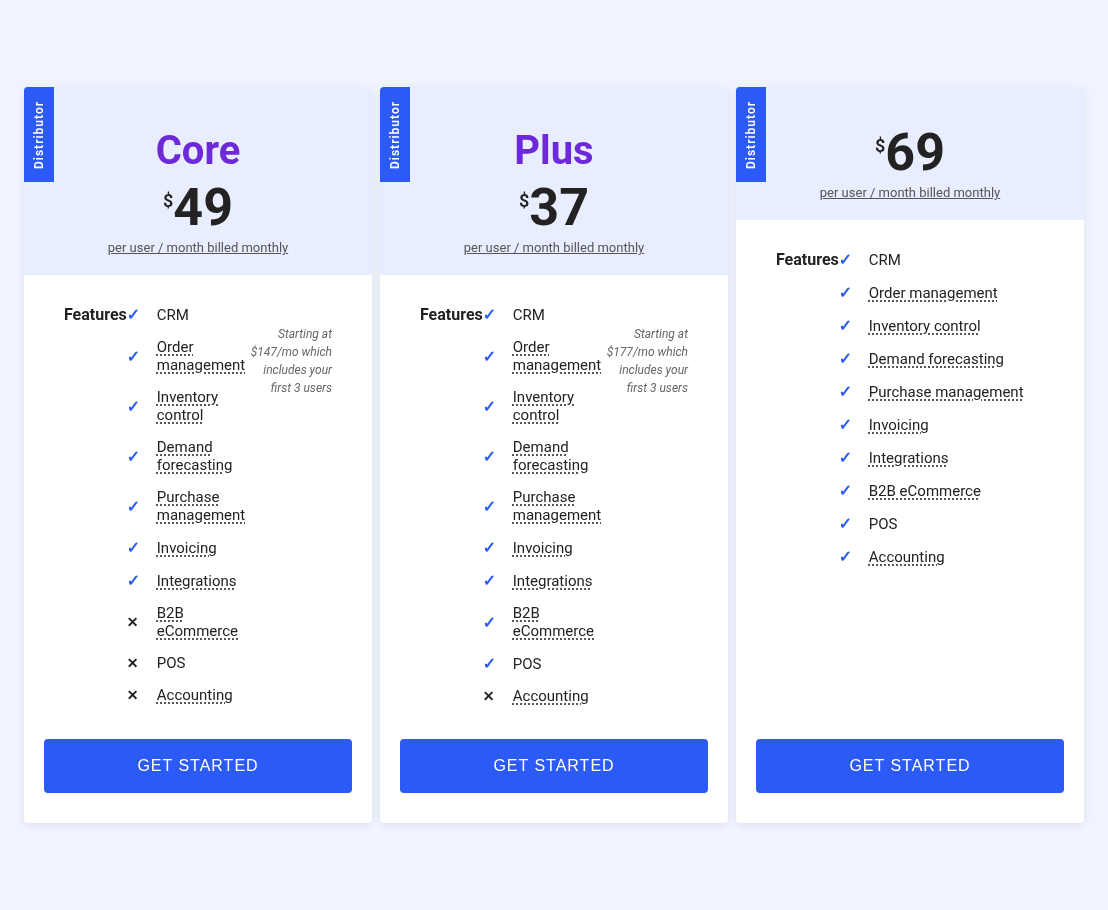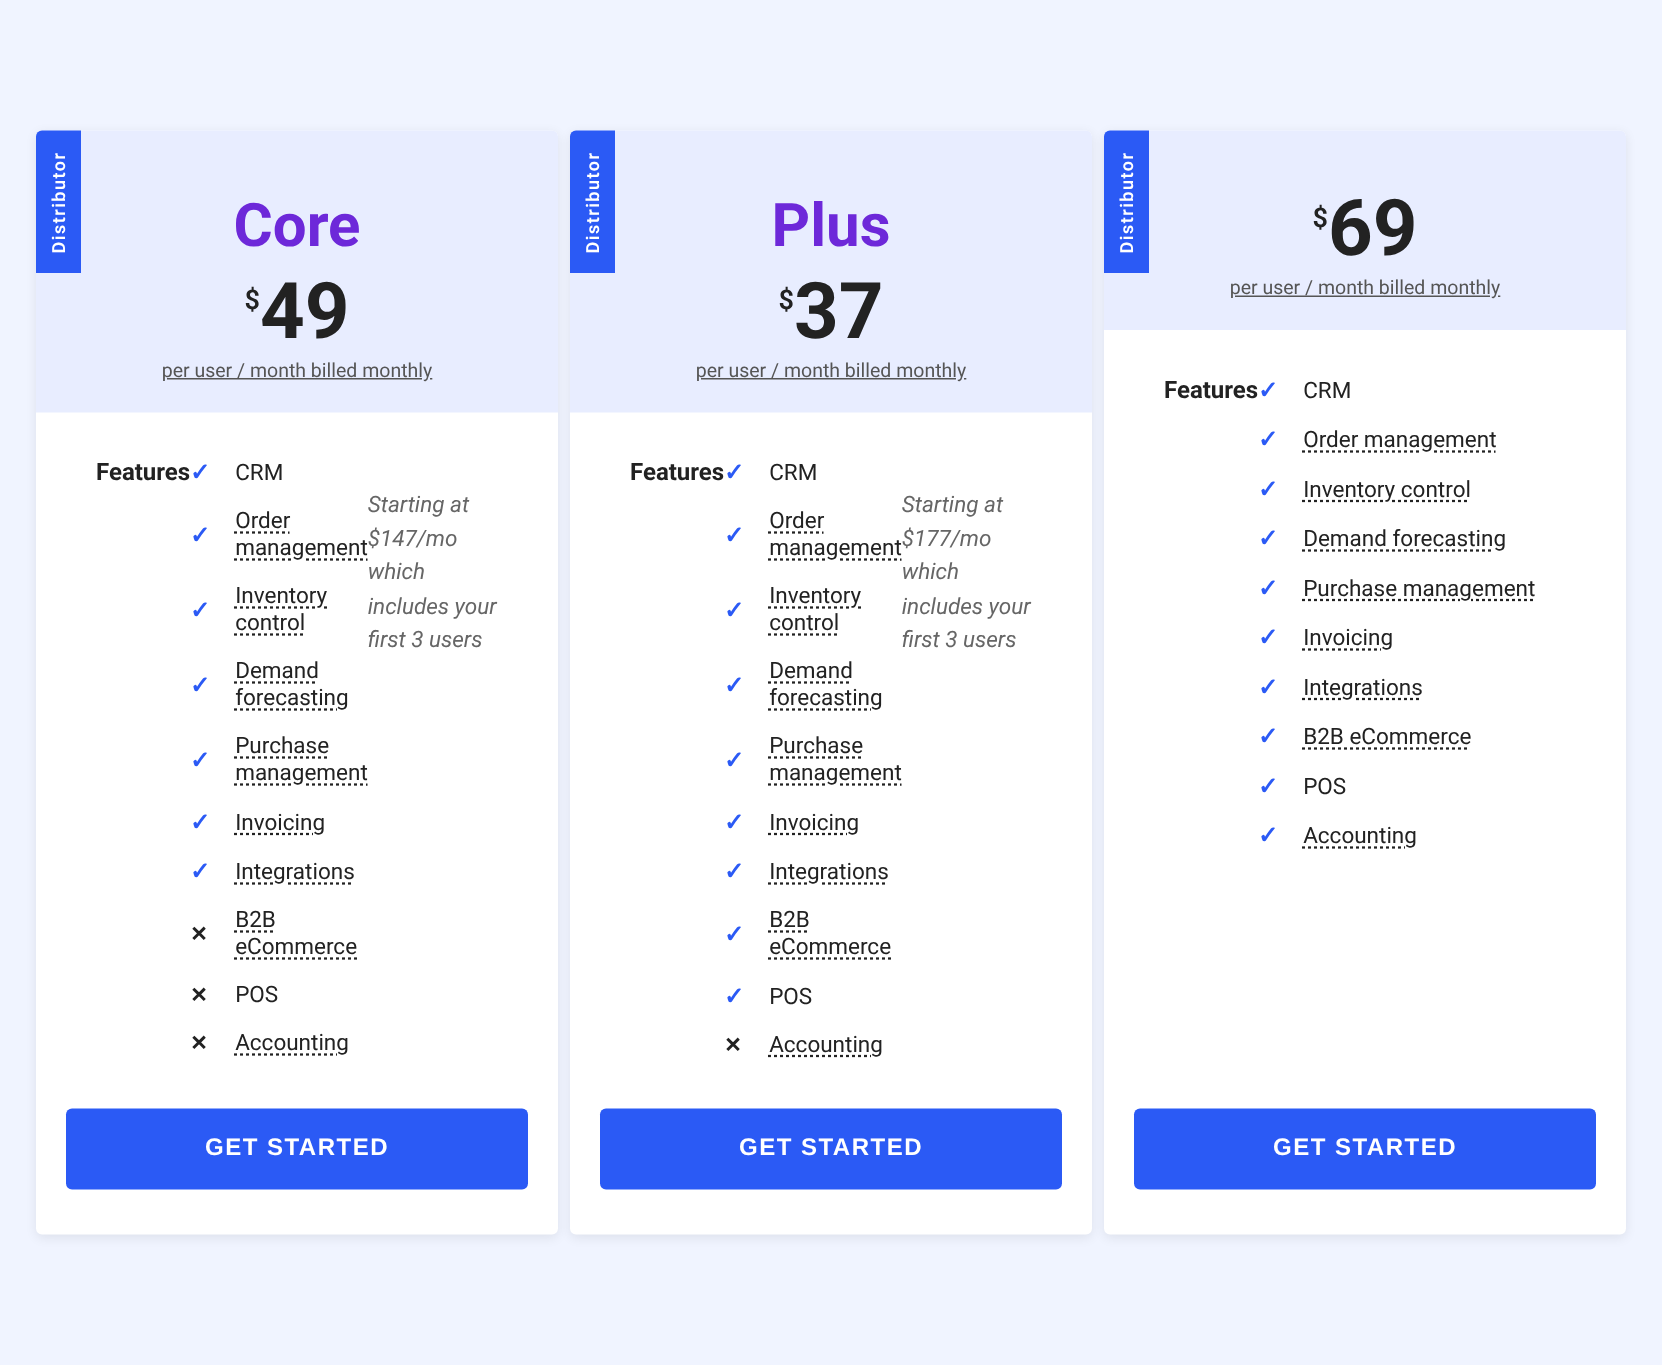--- a/index.html
+++ b/index.html
@@ -145,36 +145,36 @@
 
     .cross-icon {
       color: #222;
       font-size: 14px;
       font-weight: 700;
       flex-shrink: 0;
       width: 18px;
     }
 
     .starting-note {
-      font-size: 15px;
+      font-size: 12px;
       color: #666;
       font-style: italic;
-      text-align: left;
+      text-align: right;
       margin: 20px 0 20px 0;
       line-height: 1.5;
     }
 
     .get-started-btn {
       background: #2b5af5;
       color: #fff;
       border: none;
       border-radius: 4px;
       padding: 18px 0;
       font-size: 16px;
-      font-weight: 700;
+      font-weight: 400;
       letter-spacing: 1px;
       cursor: pointer;
       width: 100%;
       text-align: center;
       margin: 0 0 10px 0;
     }
 
     .plan-footer {
       padding: 0 20px 20px 20px;
     }

